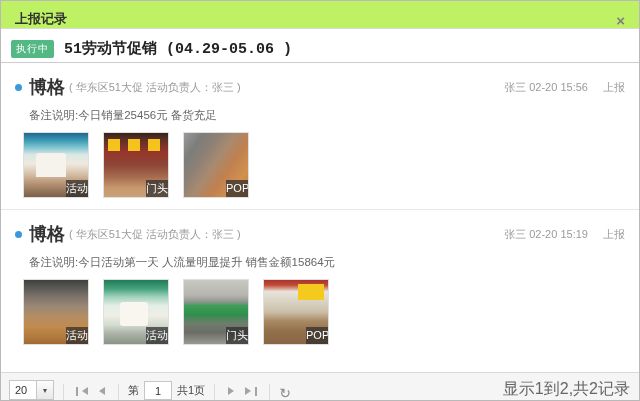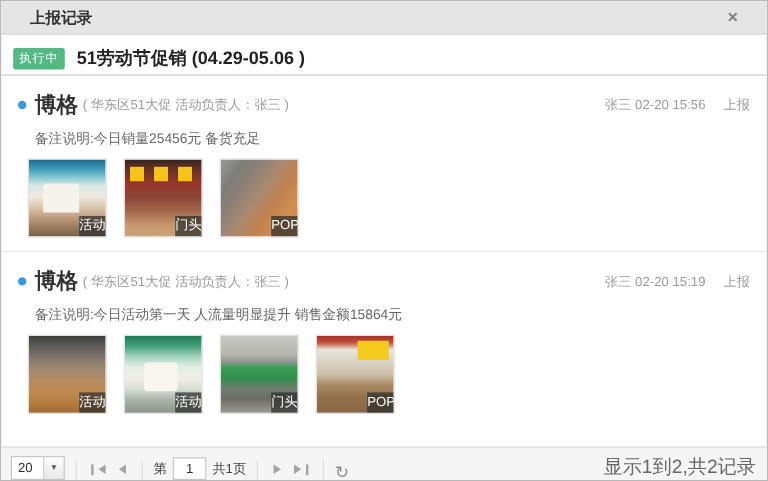--- a/index.html
+++ b/index.html
@@ -6,28 +6,28 @@
   html,body { background:#e9e9e9; }
   body { font-family:"Liberation Sans","DejaVu Sans",sans-serif; }
 
   .window {
     position:relative; width:640px; height:401px; background:#fff;
     border:1px solid #b9b9b9; display:flex; flex-direction:column; overflow:hidden;
   }
 
   
   .titlebar {
-    height:28px; flex:0 0 28px; background:#e5e5e5; border-bottom:1px solid #dadada;
-    display:flex; align-items:center; padding:0 24px;
+    height:28px; flex:0 0 28px; background:#bef264; border-bottom:1px solid #dadada;
+    display:flex; align-items:flex-end; padding:0 14px;
   }
   .titlebar .title { font-size:13px; font-weight:bold; color:#333; }
   .titlebar .close { margin-left:auto; color:#808080; font-size:15px; font-weight:bold; cursor:pointer; line-height:1; }
 
   
-  .campaign { display:flex; align-items:flex-end; padding:10px 10px 4px 10px; }
+  .campaign { display:flex; align-items:flex-end; padding:10px 10px 4px 10px;font-family:Liberation Mono, monospace; }
   .badge {
     background:#54b884; color:#fff; font-size:10px; padding:2px 5px;
     border-radius:2px; letter-spacing:1px;
   }
   .campaign-title { margin-left:10px; font-size:15px; font-weight:bold; color:#222; }
 
   
   .filters { display:flex; align-items:center; padding:7px 8px 10px 8px; }
   .select-box {
     width:150px; height:24px; border:1px solid #c9c9c9; background:#fff; border-radius:2px;

